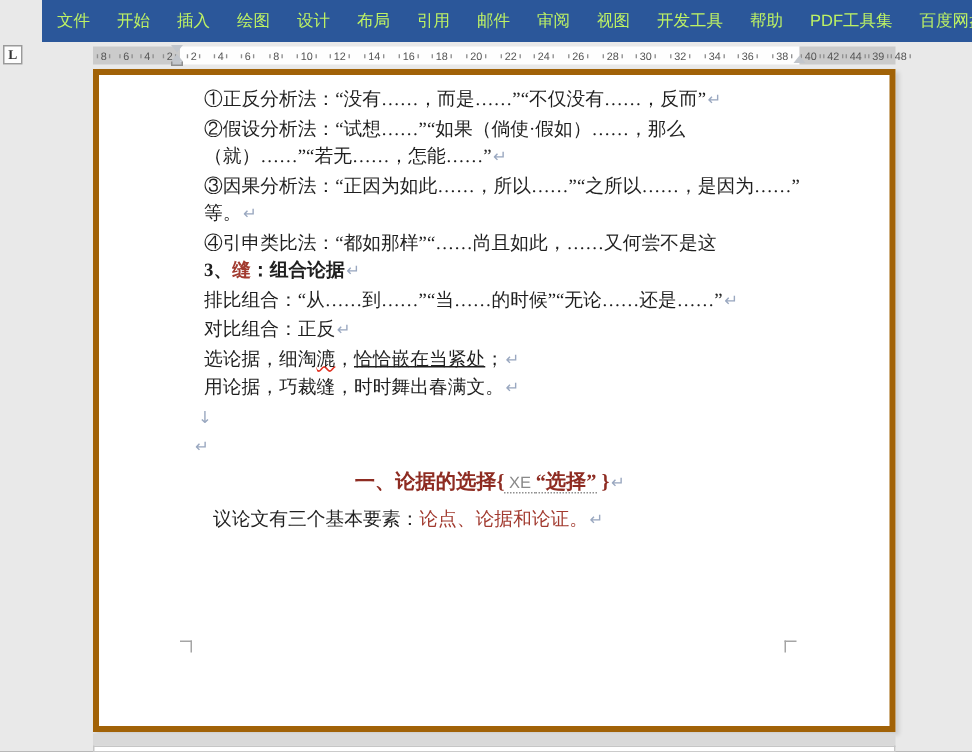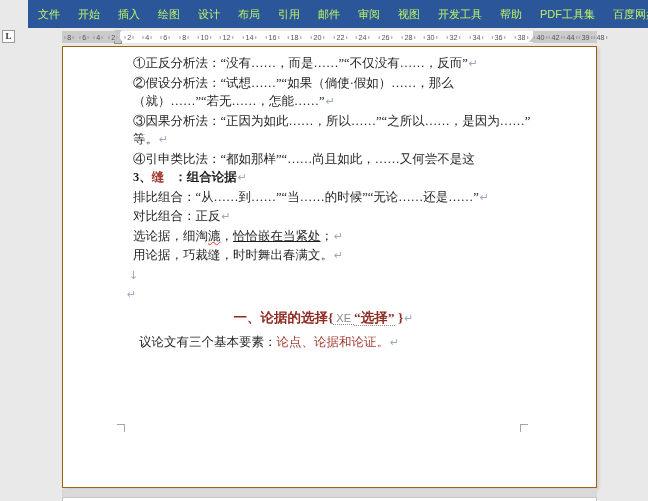--- a/index.html
+++ b/index.html
@@ -31,21 +31,21 @@
   .rnum { display:flex; align-items:center; gap:2px; font-size:8px; transform:scale(0.9); }
   .rnum i { display:block; width:1px; height:3px; background:#8f8f8f; }
   .tri-down { width:0; height:0; border-left:4px solid transparent; border-right:4px solid transparent; border-top:5px solid #c2c6cc; }
   .tri-up   { width:0; height:0; border-left:4px solid transparent; border-right:4px solid transparent; border-bottom:5px solid #c2c6cc; }
   .ind-left  { position:absolute; left:114px; top:2px; width:9px; }
   .ind-left .box { width:8px; height:3px; background:#c2c6cc; border:1px solid #8f8f8f; border-top:none; }
   .ind-right { position:absolute; left:529px; top:9px; }
   
   .page {
     position:absolute; left:62px; top:46px; width:535px; height:442px;
-    background:#fff; border:1px solid #a16207;
+    background:#fff; border:4px solid #a16207;
     box-shadow:2px 2px 3px rgba(0,0,0,.12);
   }
   .pagegap { position:absolute; left:62px; top:489px; width:535px; height:8px; background:#d9d9d9; }
   .page2 {
     position:absolute; left:62px; top:497px; width:535px; height:10px;
     background:#fff; border:1px solid #c6c6c6; border-bottom:none;
   }
   .content {
     position:absolute; left:62px; top:0; width:397px;
     font-family:"Liberation Serif", "DejaVu Serif", serif;
@@ -244,21 +244,21 @@
   </div>
 
   <div class="page">
     <div class="content">
         <div class="line" style="padding-left: 8px;"><span>①正反分析法：“没有……，而是……”“不仅没有……，反而”</span><span class="pmark">↵</span></div>
         <div class="line" style="padding-left: 8px;"><span>②假设分析法：“试想……”“如果（倘使·假如）……，那么</span></div>
         <div class="line" style="padding-left: 8px;"><span>（就）……”“若无……，怎能……”</span><span class="pmark">↵</span></div>
         <div class="line" style="padding-left: 8px;"><span>③因果分析法：“正因为如此……，所以……”“之所以……，是因为……”</span></div>
         <div class="line" style="padding-left: 8px;"><span>等。</span><span class="pmark">↵</span></div>
         <div class="line" style="padding-left: 8px;"><span>④引申类比法：“都如那样”“……尚且如此，……又何尝不是这</span></div>
-        <div class="line" style="padding-left: 8px;"><span style="font-weight: bold;">3、</span><span style="color: var(--red); font-weight: bold;">缝</span><span style="font-weight: bold; margin-left: 10px;">：组合论据</span><span class="pmark">↵</span></div>
+        <div class="line" style="padding-left: 8px;"><span style="font-weight: bold;">3、</span><span style="color: var(--red); font-weight: bold;">缝</span><span style="font-weight: bold;">：组合论据</span><span class="pmark">↵</span></div>
         <div class="line" style="padding-left: 8px;"><span>排比组合：“从……到……”“当……的时候”“无论……还是……”</span><span class="pmark">↵</span></div>
         <div class="line" style="padding-left: 8px;"><span>对比组合：正反</span><span class="pmark">↵</span></div>
         <div class="line" style="padding-left: 8px;"><span>选论据，细淘</span><span style="text-decoration: underline 1px wavy rgb(224, 48, 32);">漉</span><span>，</span><span style="text-decoration: underline;">恰恰嵌在当紧处</span><span>；</span><span class="pmark">↵</span></div>
         <div class="line" style="padding-left: 8px;"><span>用论据，巧裁缝，时时舞出春满文。</span><span class="pmark">↵</span></div>
         <div class="line" style="padding-left: 3px;"><span class="pmark">↓</span></div>
         <div class="line" style="padding-left: 1px;"><span class="pmark">↵</span></div>
         <div class="line heading" style="text-align: center;"><span style="color: var(--hred); font-weight: bold;">一、论据的选择</span><span style="color: var(--hred); font-weight: bold;">{</span><span style="color: rgb(138, 138, 138); font-size: 11px; font-family: &quot;Liberation Sans&quot;, sans-serif; border-bottom: 1px dotted rgb(144, 144, 144);"> XE </span><span style="color: var(--hred); font-weight: bold; border-bottom: 1px dotted rgb(144, 144, 144);">“选择”</span><span style="color: var(--hred); font-weight: bold;"> }</span><span class="pmark">↵</span></div>
         <div class="line" style="padding-left: 14px;"><span>议论文有三个基本要素：</span><span style="color: var(--red);">论点、论据和论证。</span><span class="pmark">↵</span></div>
       </div>
     <div class="crop-l"></div>

